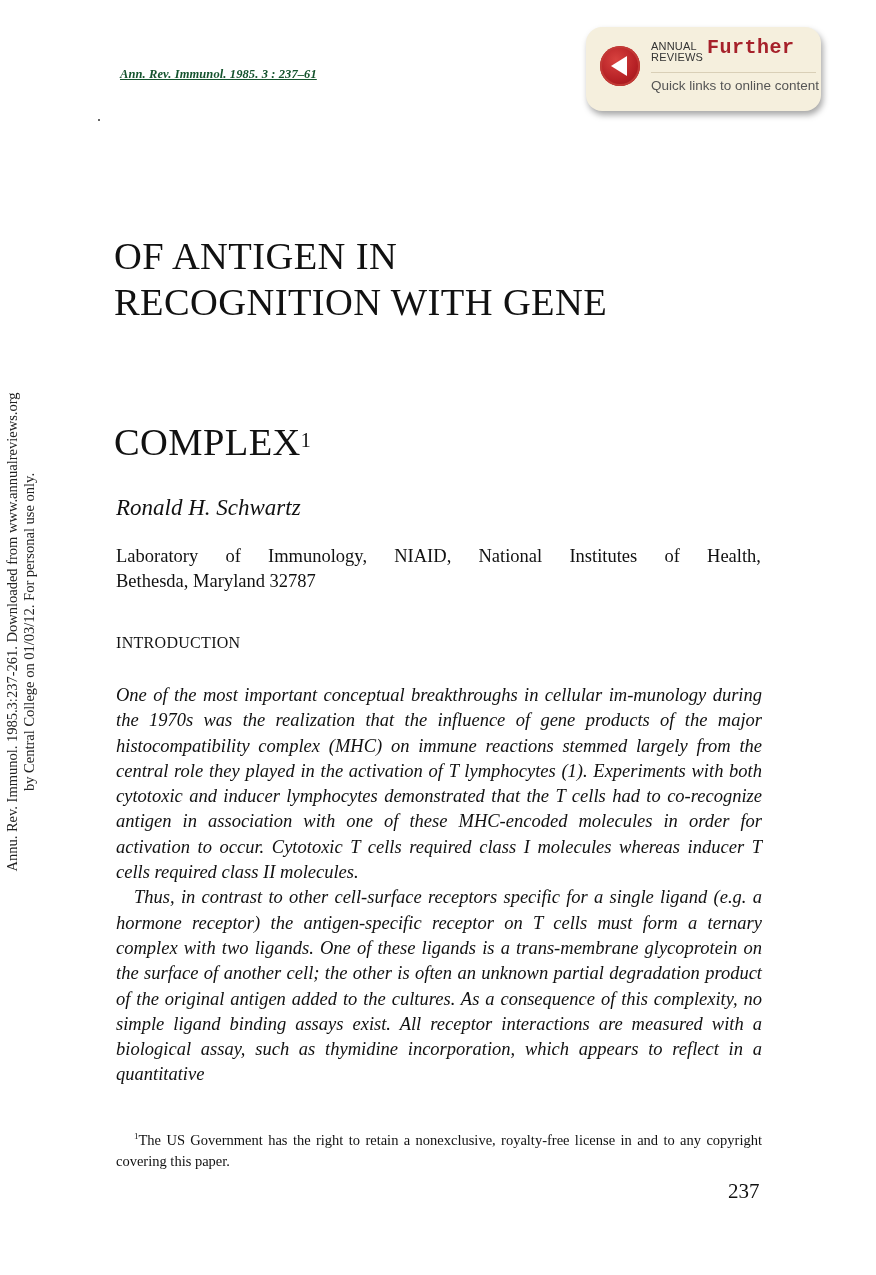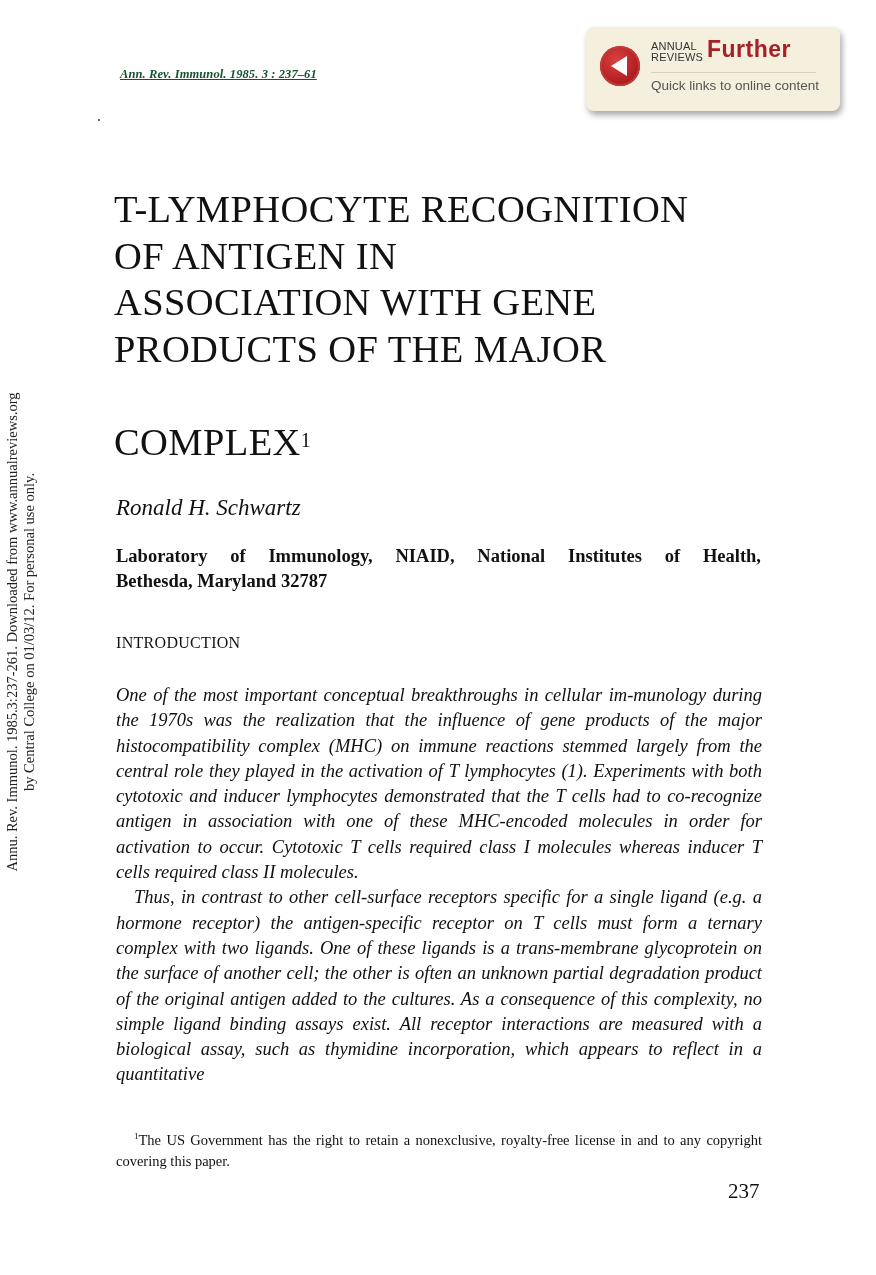--- a/index.html
+++ b/index.html
@@ -1,39 +1,39 @@
 <!DOCTYPE html>
 <html><head>
   <meta charset="utf-8">
   <style>
     html, body { margin:0; padding:0; background:#fff; }
     body { width:876px; height:1275px; position:relative; overflow:hidden;
       font-family:"Liberation Serif","DejaVu Serif",serif; color:#111; }
     .journal-ref { position:absolute; left:120px; top:67px; font-size:12.5px; font-style:italic; font-weight:bold; letter-spacing:0.1px; color:#14532d;text-decoration:underline; }
     .dot { position:absolute; left:98px; top:119px; width:2px; height:2px; background:#333; border-radius:1px; }
 
-    .badge { position:absolute; left:586px; top:27px; width:254px; height:84px; border-radius:8px;
+    .badge { position:absolute; left:586px; top:27px; width:235px; height:84px; border-radius:16px;
       background:#f5efdd; box-shadow:2px 4px 6px rgba(0,0,0,0.35); }
     .badge .circle { position:absolute; left:14px; top:19px; width:40px; height:40px; border-radius:50%;
       background:radial-gradient(circle at 40% 35%, #d8423f 0%, #b41f24 60%, #8e1418 100%);
       box-shadow: inset 0 0 0 2px #c23a36; }
     .badge .circle svg { position:absolute; left:0; top:0; }
     .badge .annual { position:absolute; left:65px; top:14px; font-family:"Liberation Sans","DejaVu Sans",sans-serif; font-size:11px; line-height:11px; color:#333; letter-spacing:0.2px; }
-    .badge .further { position:absolute; left:121px; top:9px; font-family:Liberation Sans, sans-serif; font-size:23px; font-weight:bold; color:#a6212a; letter-spacing:0.5px; }
+    .badge .further { position:absolute; left:121px; top:9px; font-family:Liberation Mono, monospace; font-size:20px; font-weight:bold; color:#a6212a; letter-spacing:0.5px; }
     .badge .rule { position:absolute; left:65px; top:45px; width:165px; height:1px; background:#d9cfb7; }
     .badge .sub { position:absolute; left:65px; top:51px; font-family:"Liberation Sans","DejaVu Sans",sans-serif; font-size:13.5px; color:#555; }
 
     .side-note { position:absolute; left:4px; top:912px; transform-origin:0 0; transform:rotate(-90deg);
       font-size:14.5px; line-height:17px; color:#222; text-align:center; width:560px; white-space:nowrap; }
 
     .title { position:absolute; left:114px; top:186px; font-size:38.5px; line-height:46.5px; letter-spacing:0.4px; margin:0; font-weight:normal; }
     .title sup { font-size:20px; vertical-align:top; position:relative; top:-2px; }
 
     .author { position:absolute; left:116px; top:495px; font-size:23px; font-style:italic; }
-    .affil { position:absolute; left:116px; top:544px; width:645px; font-size:18.5px; line-height:24.5px; text-align:justify; text-align-last:left;font-weight:bold; }
+    .affil { position:absolute; left:116px; top:544px; width:645px; font-size:18.5px; line-height:24.5px; text-align:justify; text-align-last:left; }
     .affil .l1 { display:block; text-align:justify; text-align-last:justify; }
 
     .section { position:absolute; left:116px; top:634px; font-size:16px; letter-spacing:0.3px; }
 
     .body { position:absolute; left:116px; top:683px; width:646px; font-size:18.5px; line-height:25.3px; }
     .body p { margin:0; text-align:justify;font-style:italic; }
     .body p + p { text-indent:18px; }
 
     .footnote { position:absolute; left:116px; top:1126px; width:646px; font-size:14.5px; line-height:21px; text-align:justify; text-indent:18px; }
     .footnote sup { font-size:9px; }
@@ -59,24 +59,24 @@
   <div class="rule"></div>
   <div class="sub">Quick links to online content</div>
 </div>
 
 <div class="side-note">
   <div>Annu. Rev. Immunol. 1985.3:237-261. Downloaded from www.annualreviews.org</div>
   <div>by Central College on 01/03/12. For personal use only.</div>
 </div>
 
 <h1 class="title">
-  <span>T-LYMPHOCYTE RECOGNITION</span><br>
+  <br>
   <span>OF ANTIGEN IN</span><br>
-  <span>ASSOCIATION WITH GENE</span><br>
-  <span>PRODUCTS OF THE MAJOR</span><br>
+  <span>RECOGNITION WITH GENE</span><br>
+  <br>
   <br>
   <span>COMPLEX</span><sup>1</sup>
 </h1>
 
 <div class="author">Ronald H. Schwartz</div>
 
 <div class="affil">
   <span class="l1">Laboratory of Immunology, NIAID, National Institutes of Health,</span>
   <span>Bethesda, Maryland 32787</span>
 </div>

